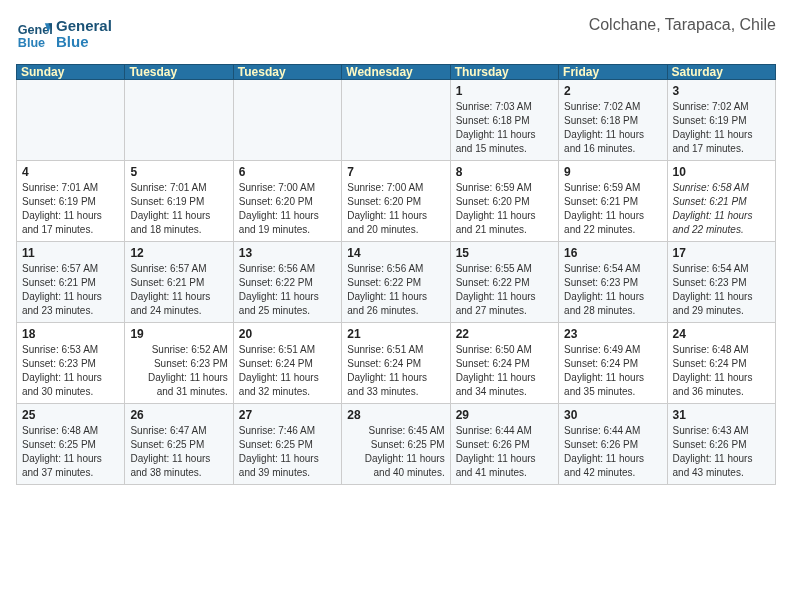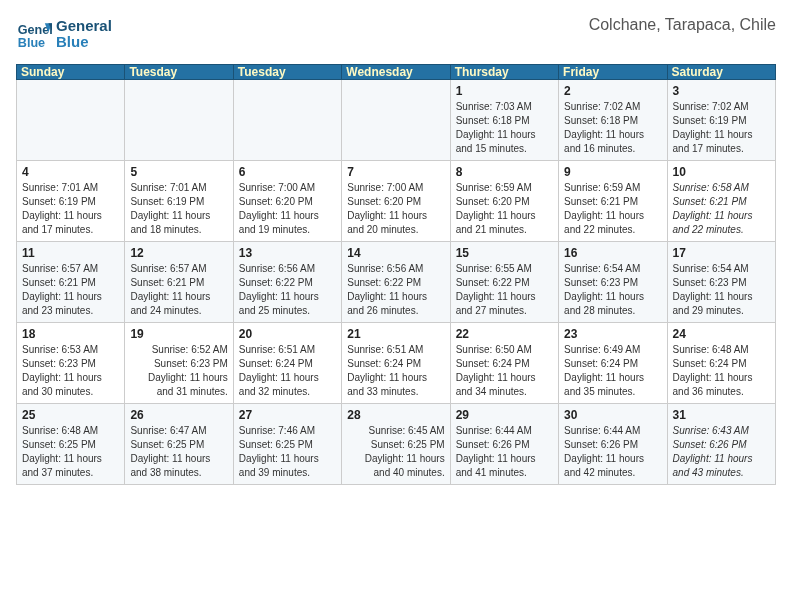--- a/index.html
+++ b/index.html
@@ -330,20 +330,20 @@
         </td>
         <td>
           <div class="day-num">30</div>
           <div class="cell-info" style="white-space: pre-line;">Sunrise: 6:44 AM
 Sunset: 6:26 PM
 Daylight: 11 hours
 and 42 minutes.</div>
         </td>
         <td>
           <div class="day-num">31</div>
-          <div class="cell-info" style="white-space: pre-line; font-style: italic;">Sunrise: 6:43 AM
+          <div class="cell-info" style="white-space: pre-line;">Sunrise: 6:43 AM
 Sunset: 6:26 PM
 Daylight: 11 hours
 and 43 minutes.</div>
         </td>
       </tr>
     </tbody>
 </table>
 
 </body></html>

